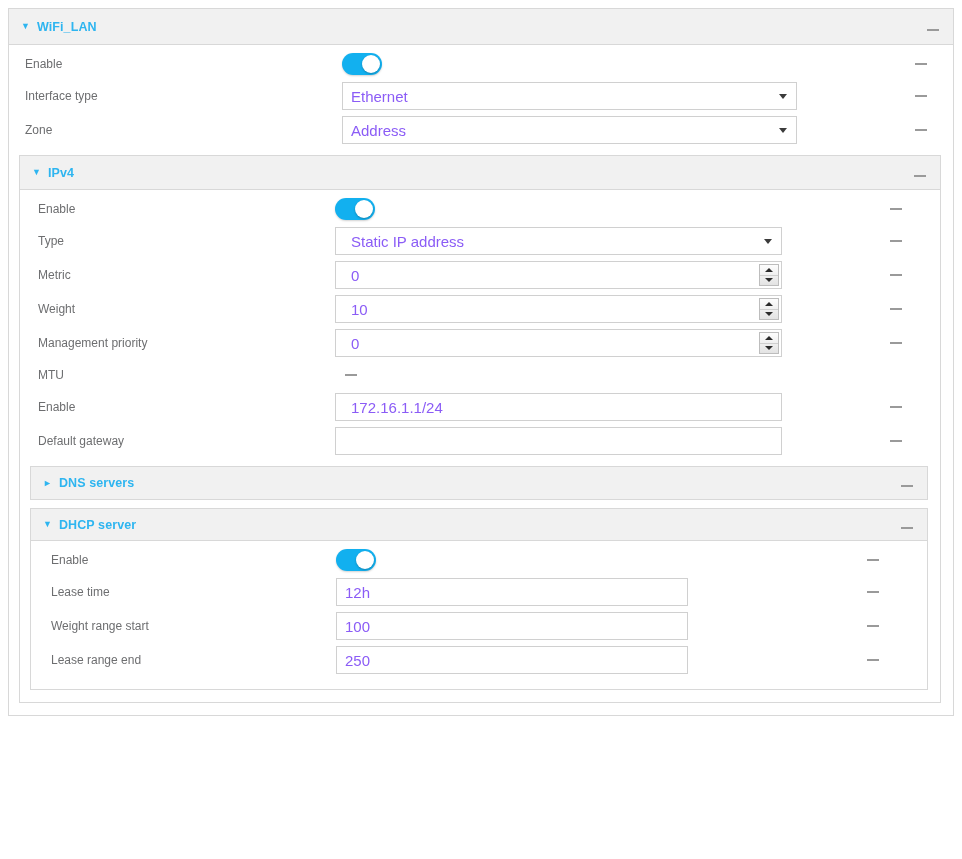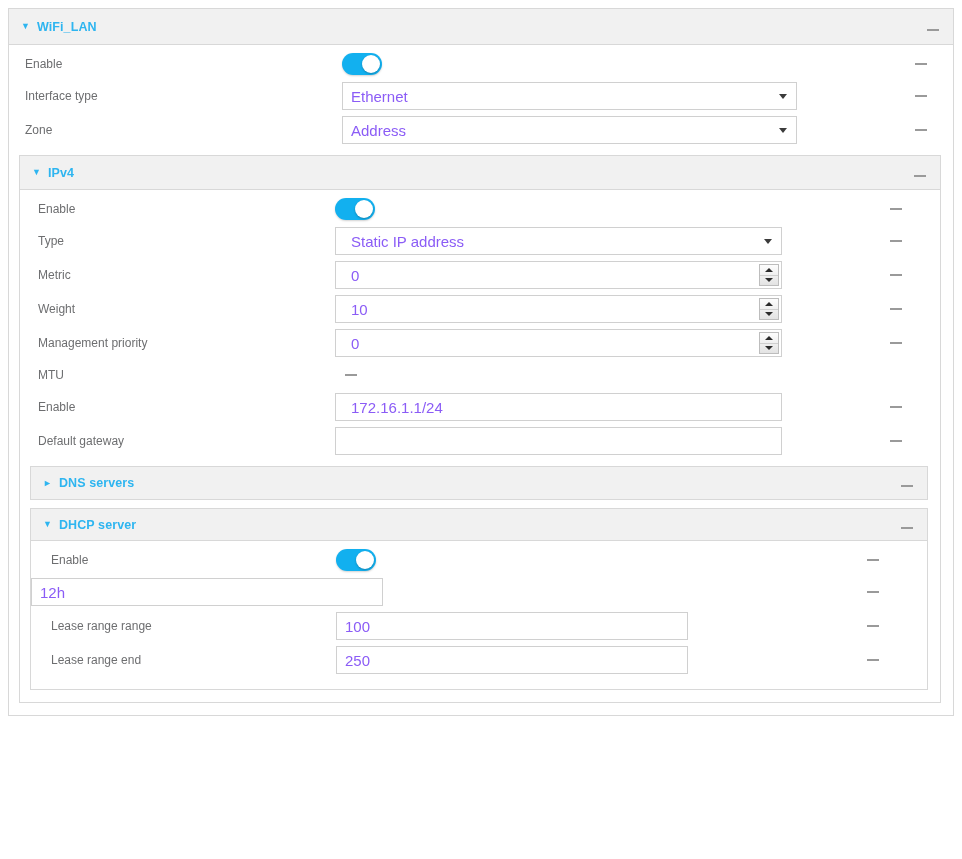--- a/index.html
+++ b/index.html
@@ -404,32 +404,33 @@
                 <div class="toggle">
                     <span class="knob"></span>
                   </div>
               </div>
               <div class="row-minus l2">
                   <span class="minus-icon"></span>
                 </div>
             </div>
 
             <div class="row">
+              <div class="row-label lbl-l2">Lease time</div>
               <div class="row-field">
                 <div class="txt w-l2">
                   <span>12h</span>
                 </div>
               </div>
               <div class="row-minus l2">
                   <span class="minus-icon"></span>
                 </div>
             </div>
 
             <div class="row">
-              <div class="row-label lbl-l2">Lease range range</div>
+              <div class="row-label lbl-l2">Weight range start</div>
               <div class="row-field">
                 <div class="txt w-l2">
                   <span>100</span>
                 </div>
               </div>
               <div class="row-minus l2">
                   <span class="minus-icon"></span>
                 </div>
             </div>
 

